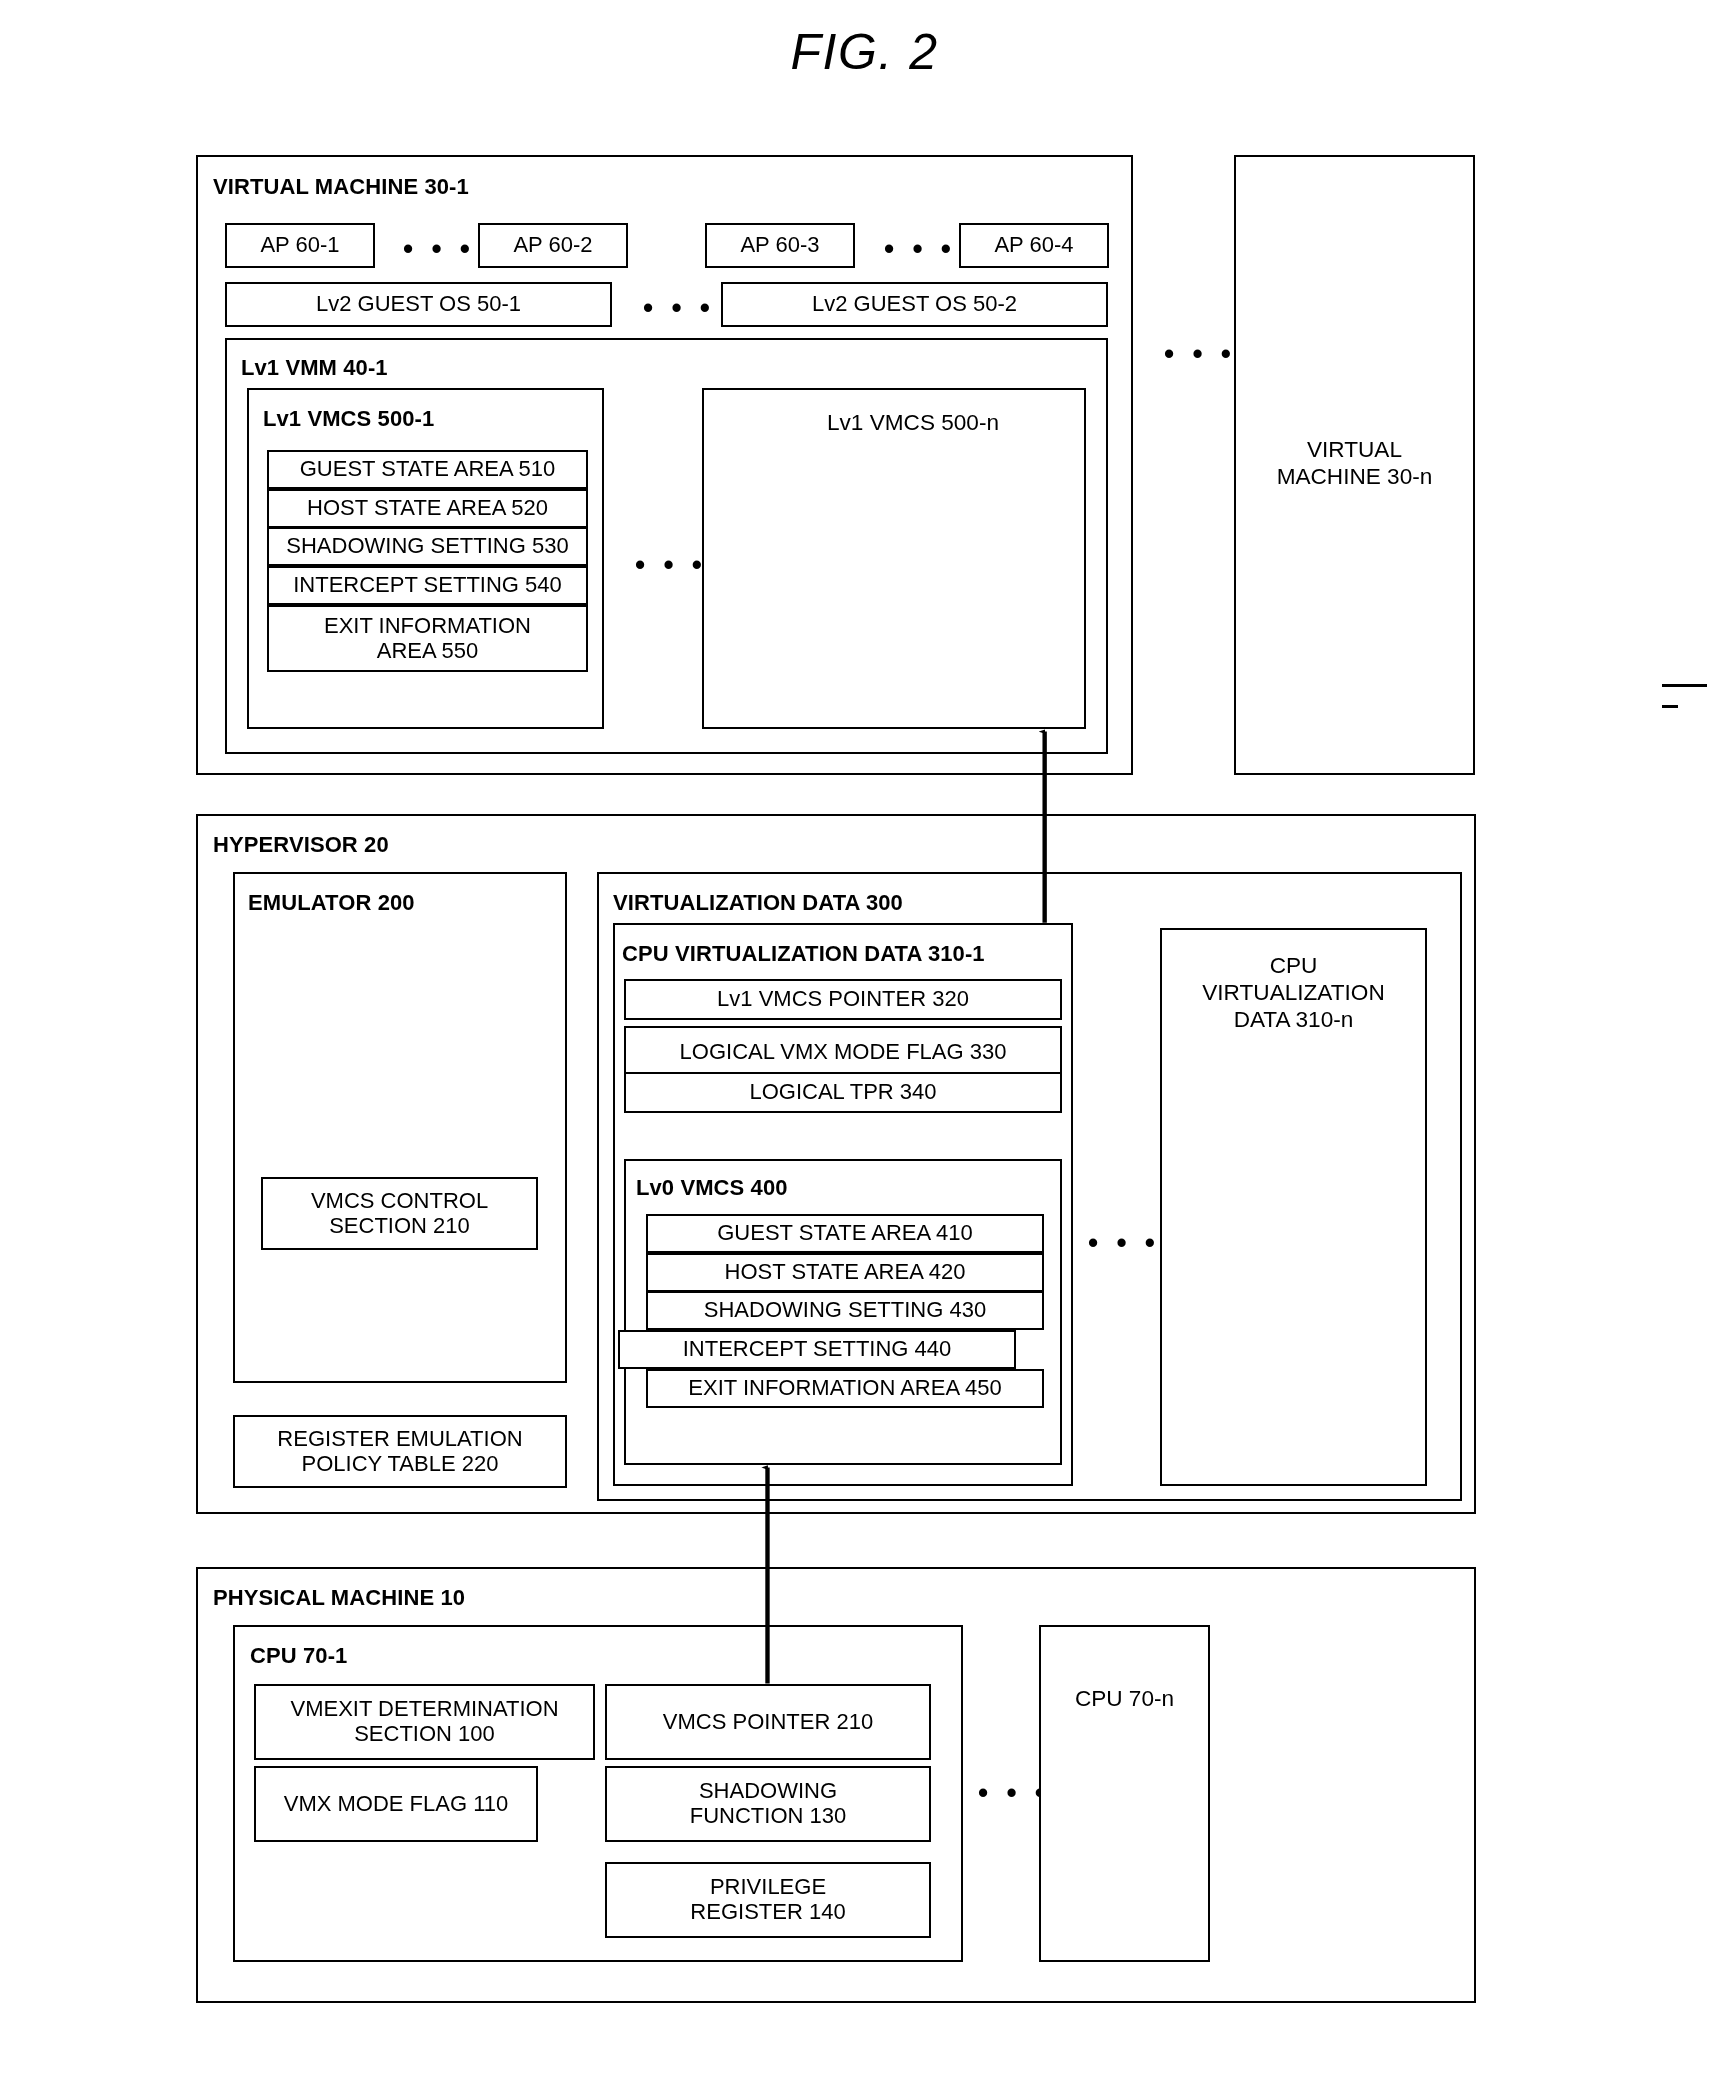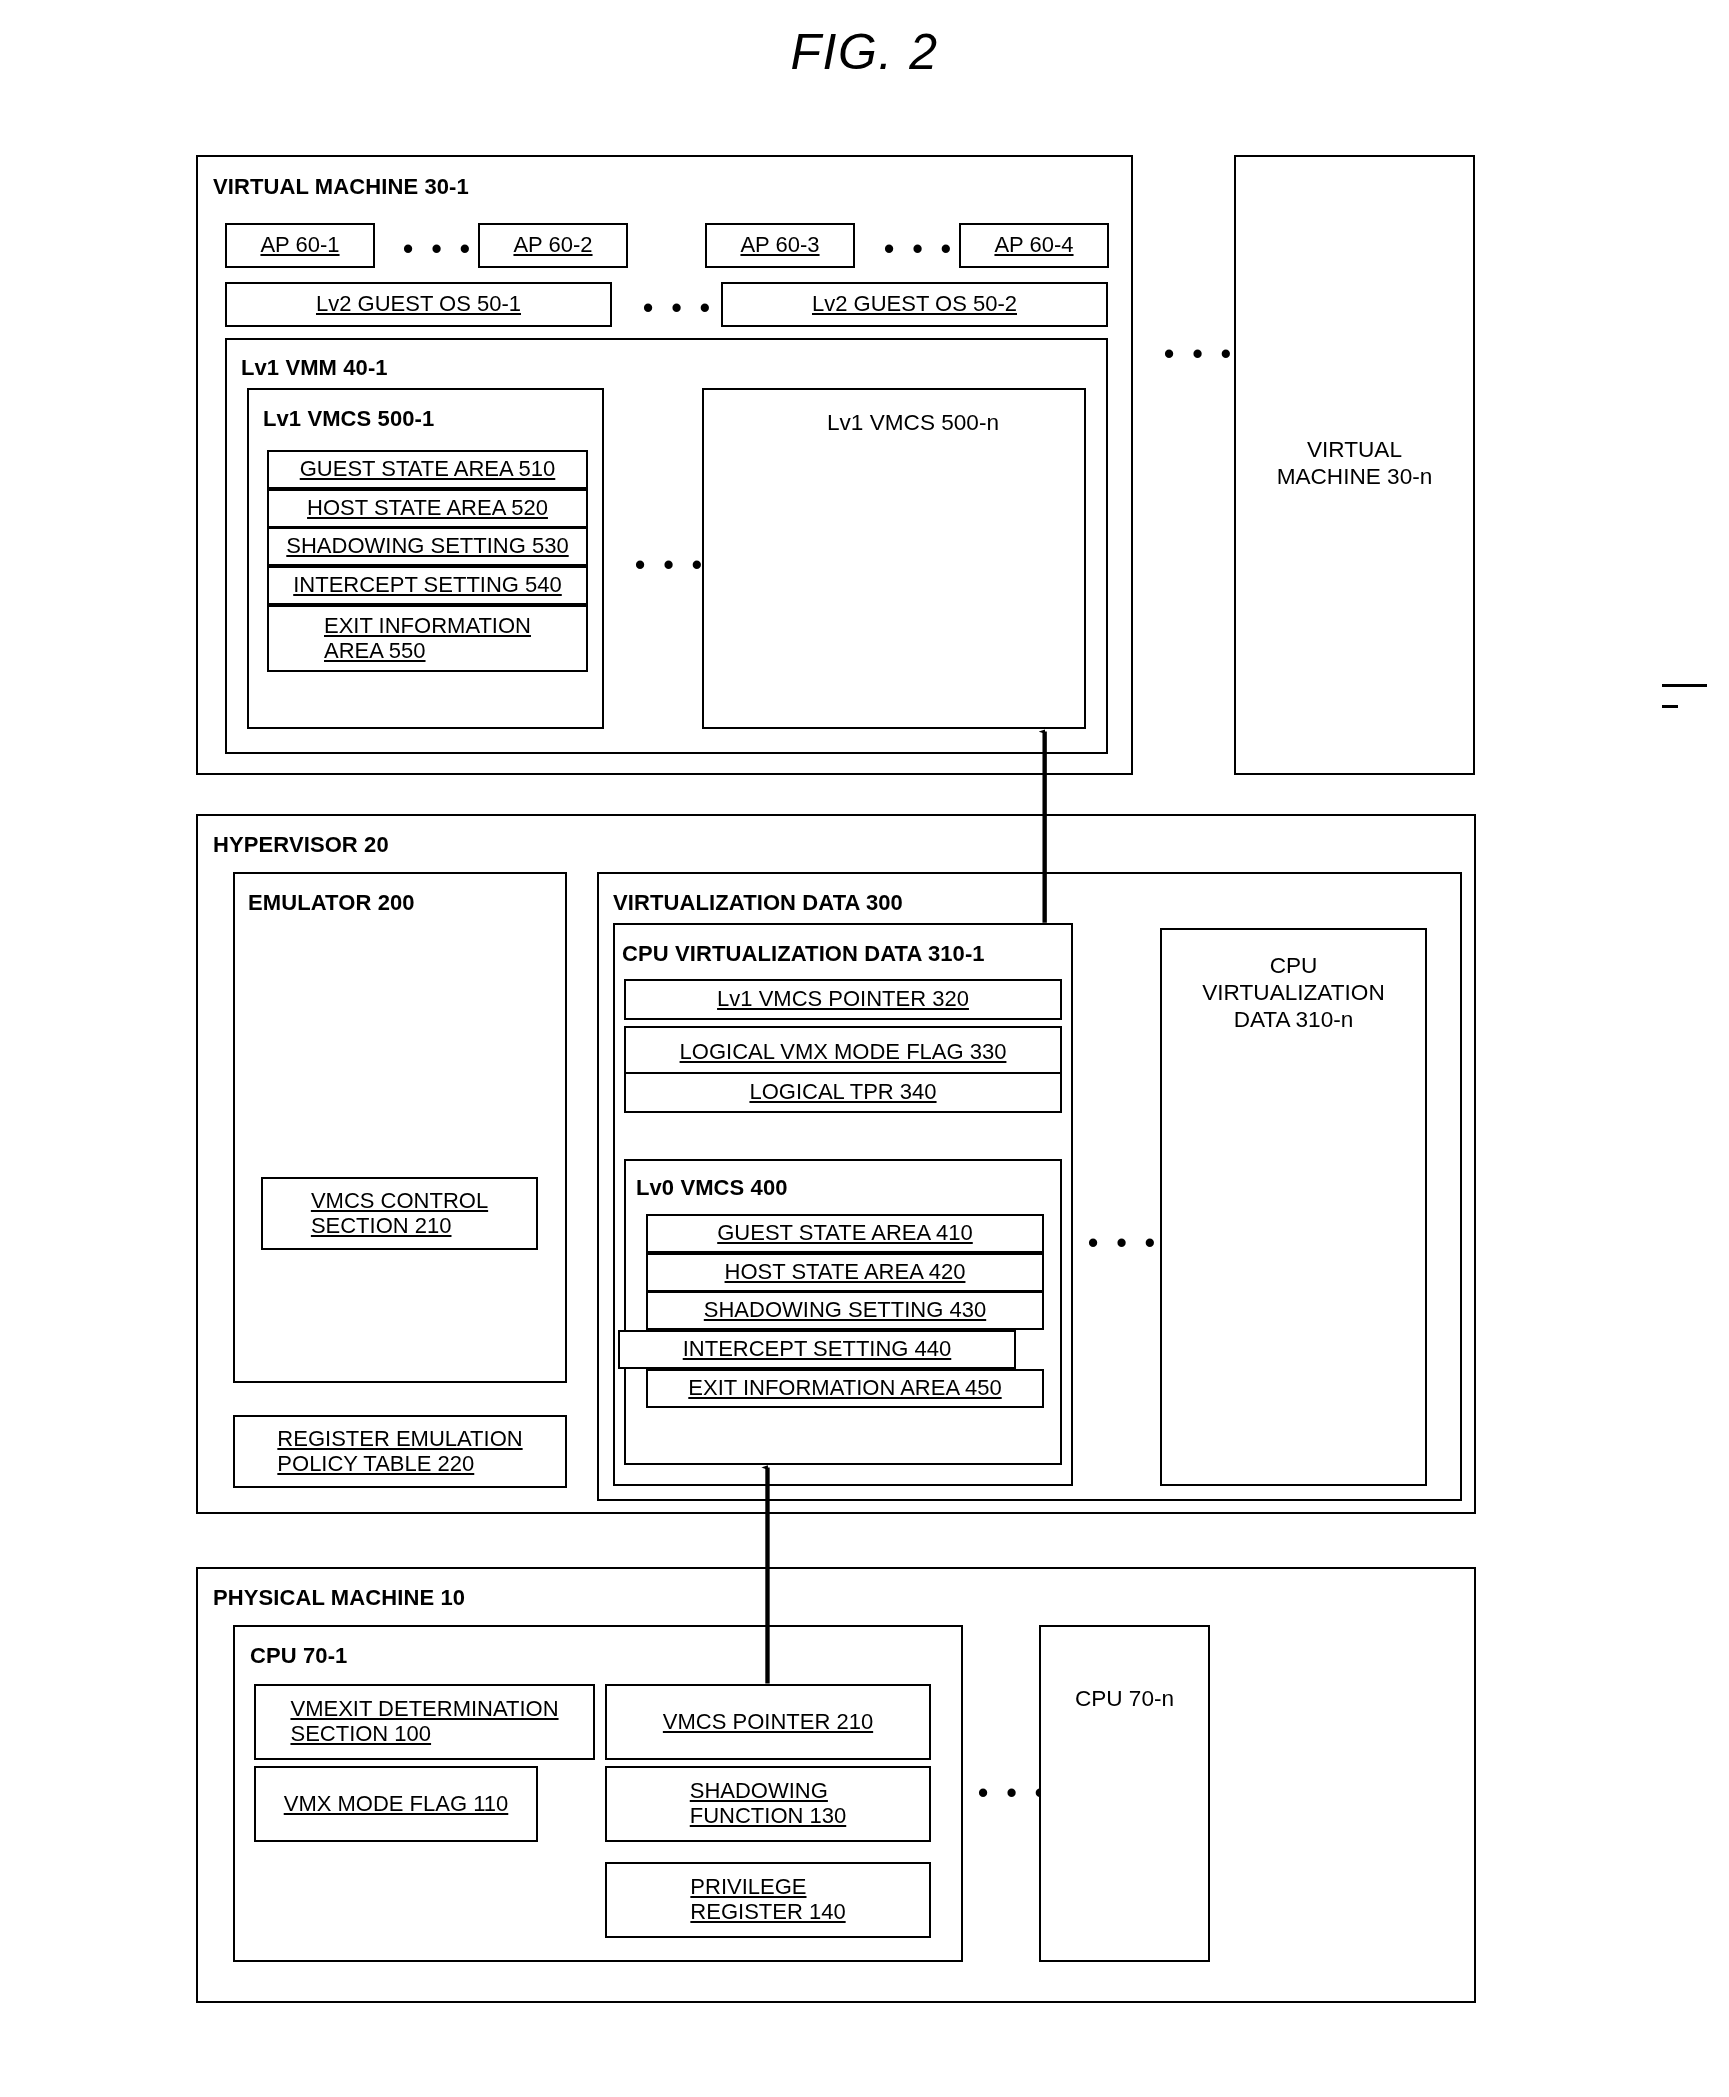--- a/index.html
+++ b/index.html
@@ -54,24 +54,24 @@
 
   
   .leaf {
     position: absolute;
     box-sizing: border-box;
     border: 2.9px solid #000;
     background: #fff;
     display: flex;
     align-items: center;
     justify-content: center;
+    text-align: center;
     font-size: 22px;
     line-height: 1.12;
     padding: 0 4.4px;
-    text-decoration: underline;
   }
   .leaf.thin { border-width: 2.2px; }
 
   
   .center-lbl {
     position: absolute;
     text-align: center;
     font-size: 22.6px;
     line-height: 1.2;
     white-space: pre-line;

